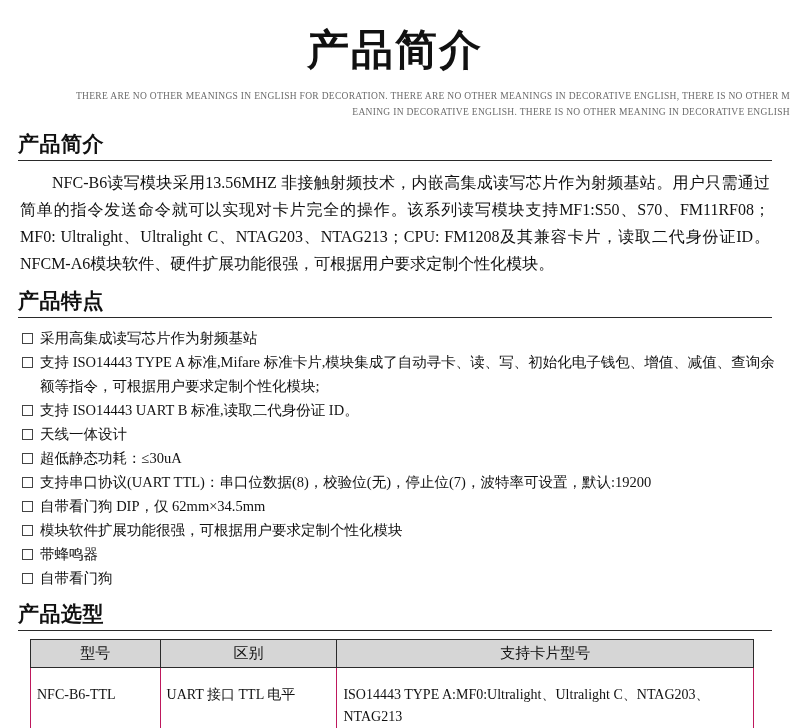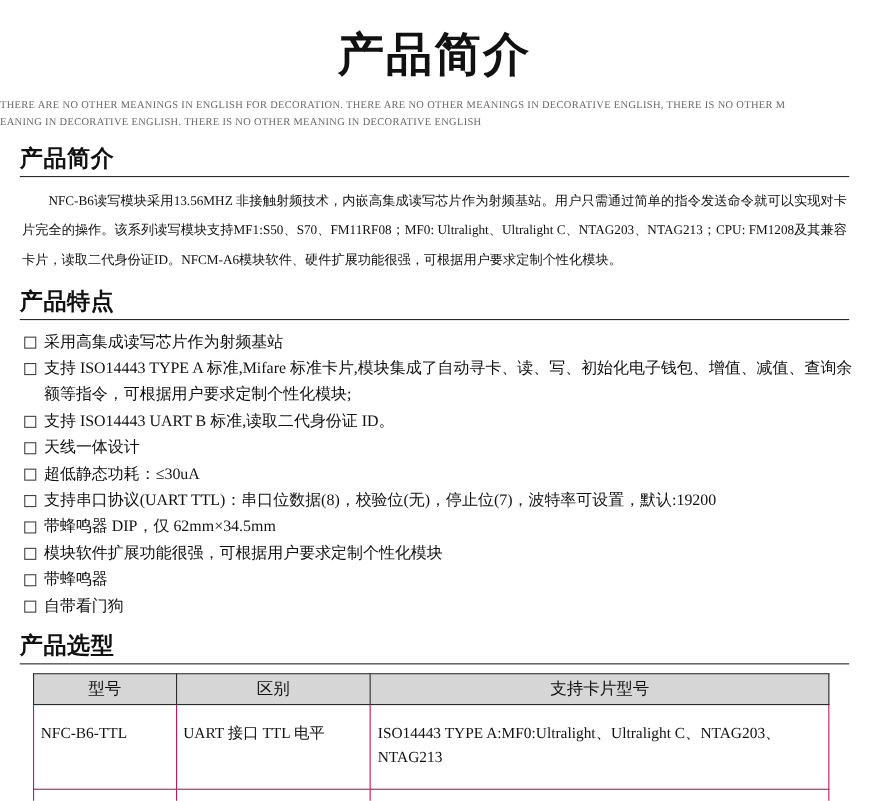--- a/index.html
+++ b/index.html
@@ -27,21 +27,21 @@
     font-family: "Liberation Serif", serif;
     font-size: 42px;
     font-weight: bold;
     letter-spacing: 2px;
     margin: 22px 0 10px 0;
     color: #111;
   }
 
   
   .deco-block {
-    text-align: left;
+    text-align: right;
     color: #6b6b6b;
     font-family: "Liberation Serif", serif;
     font-size: 9.5px;
     letter-spacing: 0.3px;
     line-height: 16px;
   }
   .deco-line-1 { }
   .deco-line-2 { }
 
   
@@ -56,21 +56,21 @@
   .heading-rule {
     border: none;
     border-top: 1px solid #2a2a2a;
     margin: 2px 18px 8px 18px;
     height: 0;
   }
 
   
   .intro-para {
     margin: 0 20px 0 20px;
-    font-size: 12px;
+    font-size: 16px;
     line-height: 27px;
     text-align: justify;
     text-indent: 2em;
     font-family: "Liberation Serif", serif;
     color: #111;
   }
 
   
   .features {
     list-style: none;
@@ -164,21 +164,21 @@
     <li>
       <span class="bullet-box"></span>
       <span class="feat-text">超低静态功耗：≤30uA</span>
     </li>
     <li>
       <span class="bullet-box"></span>
       <span class="feat-text">支持串口协议(UART TTL)：串口位数据(8)，校验位(无)，停止位(7)，波特率可设置，默认:19200</span>
     </li>
     <li>
       <span class="bullet-box"></span>
-      <span class="feat-text">带蜂鸣器 DIP，仅 62mm×34.5mm</span>
+      <span class="feat-text">自带看门狗 DIP，仅 62mm×34.5mm</span>
     </li>
     <li>
       <span class="bullet-box"></span>
       <span class="feat-text">模块软件扩展功能很强，可根据用户要求定制个性化模块</span>
     </li>
     <li>
       <span class="bullet-box"></span>
       <span class="feat-text">带蜂鸣器</span>
     </li>
     <li>

